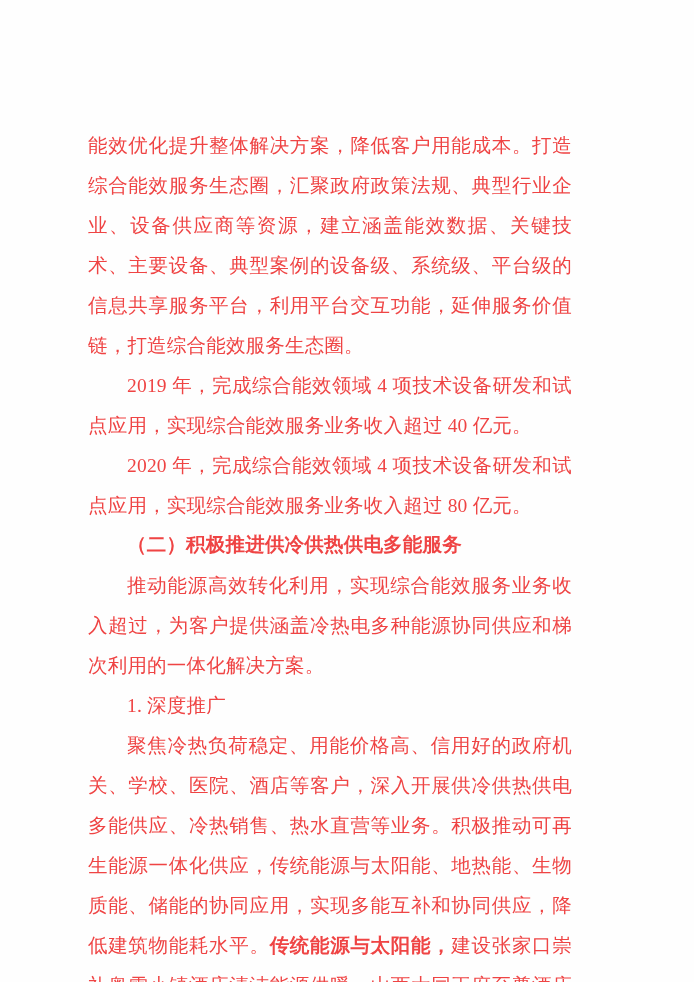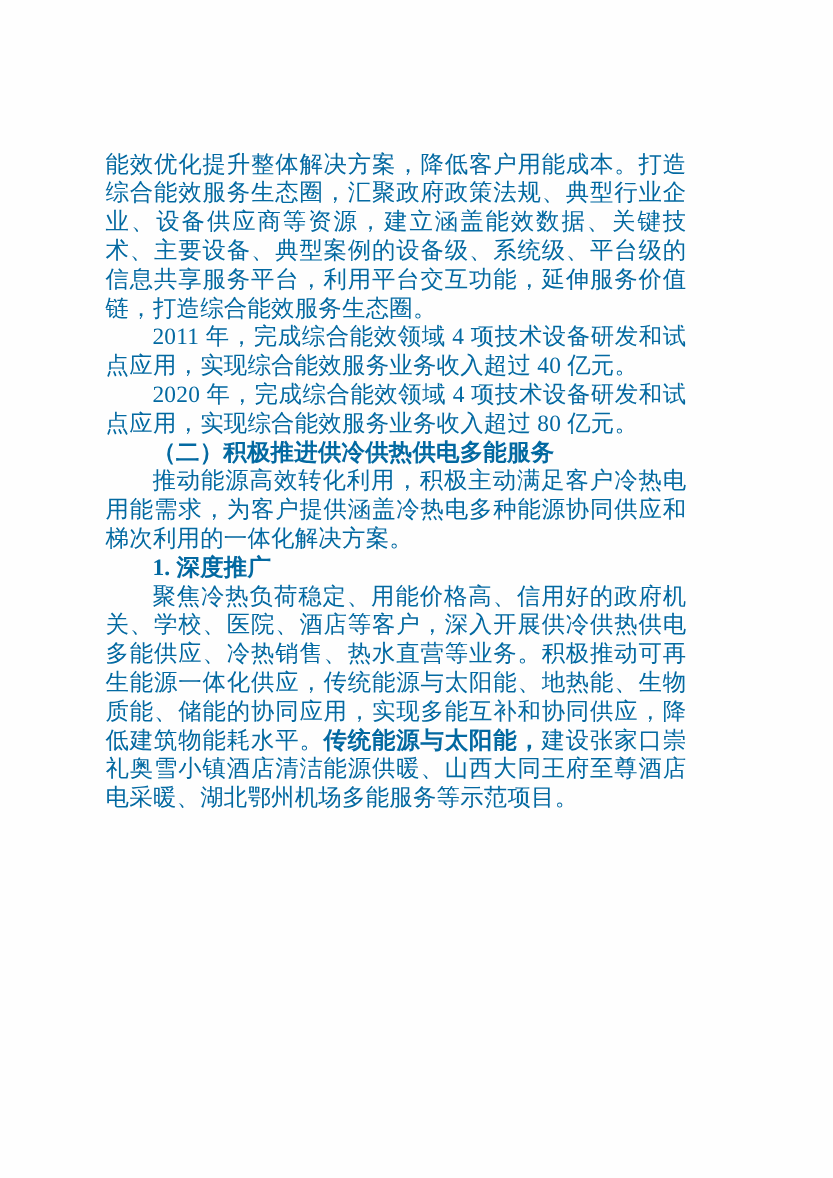--- a/index.html
+++ b/index.html
@@ -25,57 +25,57 @@
   }
   .content {
     position: absolute;
     left: 88px;
     top: 126px;
     width: 500px;
   }
   p {
     margin: 0 16px 0 0;
     font-size: 19.5px;
-    line-height: 24px;
+    line-height: 40px;
     text-align: justify;
     text-justify: inter-ideograph;
     letter-spacing: 0.2px;
-    color: #0369a1;
+    color: #ef4444;
   }
   p.indent {
     text-indent: 39px;
   }
   .b {
     font-weight: bold;
   }
   .heading {
     font-weight: bold;
     text-indent: 39px;
     font-family: Liberation Mono, monospace;
   }
   .sub-heading {
-    font-weight: bold;
+    font-weight: normal;
     text-indent: 39px;
   }
 </style>
 </head>
 <body>
 
 <div class="page">
   <div class="content">
 
     <p class="body">能效优化提升整体解决方案，降低客户用能成本。打造综合能效服务生态圈，汇聚政府政策法规、典型行业企业、设备供应商等资源，建立涵盖能效数据、关键技术、主要设备、典型案例的设备级、系统级、平台级的信息共享服务平台，利用平台交互功能，延伸服务价值链，打造综合能效服务生态圈。</p>
 
-    <p class="indent">2011 年，完成综合能效领域 4 项技术设备研发和试点应用，实现综合能效服务业务收入超过 40 亿元。</p>
+    <p class="indent">2019 年，完成综合能效领域 4 项技术设备研发和试点应用，实现综合能效服务业务收入超过 40 亿元。</p>
 
     <p class="indent">2020 年，完成综合能效领域 4 项技术设备研发和试点应用，实现综合能效服务业务收入超过 80 亿元。</p>
 
     <p class="heading">（二）积极推进供冷供热供电多能服务</p>
 
-    <p class="indent">推动能源高效转化利用，积极主动满足客户冷热电用能需求，为客户提供涵盖冷热电多种能源协同供应和梯次利用的一体化解决方案。</p>
+    <p class="indent">推动能源高效转化利用，实现综合能效服务业务收入超过，为客户提供涵盖冷热电多种能源协同供应和梯次利用的一体化解决方案。</p>
 
     <p class="sub-heading">1. 深度推广</p>
 
     <p class="indent">
       <span>聚焦冷热负荷稳定、用能价格高、信用好的政府机关、学校、医院、酒店等客户，深入开展供冷供热供电多能供应、冷热销售、热水直营等业务。积极推动可再生能源一体化供应，传统能源与太阳能、地热能、生物质能、储能的协同应用，实现多能互补和协同供应，降低建筑物能耗水平。</span><span class="b">传统能源与太阳能，</span><span>建设张家口崇礼奥雪小镇酒店清洁能源供暖、山西大同王府至尊酒店电采暖、湖北鄂州机场多能服务等示范项目。</span>
     </p>
 
   </div>
 </div>
 

